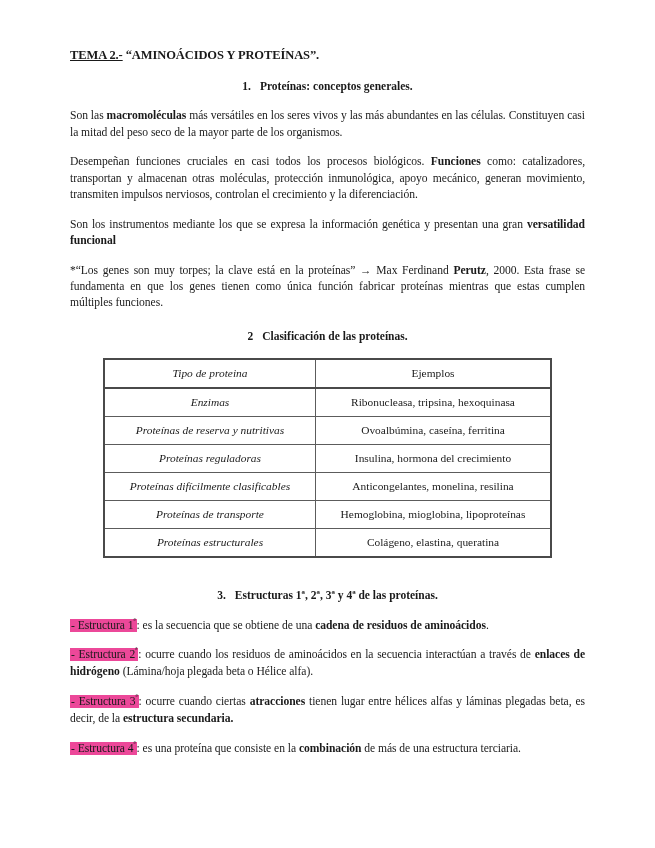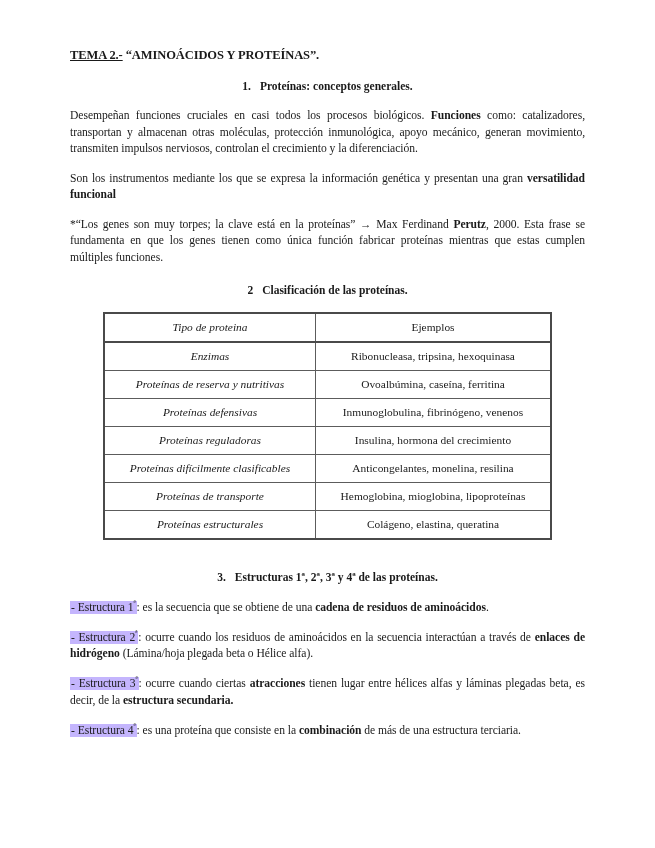--- a/index.html
+++ b/index.html
@@ -98,40 +98,41 @@
     margin-top: 14px;
   }
   p.struct {
     font-size: 11.6px;
     line-height: 1.45;
     margin: 0 0 13px 0;
     text-align: justify;
     letter-spacing: -0.05px;
   }
   .hl {
-    background: #c4b5fd;
+    background: #ec4899;
     padding: 0 1px;
   }
   .sec3-wrap { margin-top: 30px; }
 </style>
 </head>
 <body>
 
 <div class="page">
   <div class="content">
 
     <h1 class="doc-title">
       <span class="underl">TEMA 2.-</span>
       <span>“AMINOÁCIDOS Y PROTEÍNAS”.</span>
     </h1>
 
     <div class="section-heading">
       <span class="num">1.</span><span>Proteínas: conceptos generales.</span>
     </div>
 
+    <p class="para"><span>Son las </span><b>macromoléculas</b><span> más versátiles en los seres vivos y las más abundantes en las células. Constituyen casi la mitad del peso seco de la mayor parte de los organismos.</span></p>
 
     <p class="para"><span>Desempeñan funciones cruciales en casi todos los procesos biológicos. </span><b>Funciones</b><span> como: catalizadores, transportan y almacenan otras moléculas, protección inmunológica, apoyo mecánico, generan movimiento, transmiten impulsos nerviosos, controlan el crecimiento y la diferenciación.</span></p>
 
     <p class="para"><span>Son los instrumentos mediante los que se expresa la información genética y presentan una gran </span><b>versatilidad funcional</b></p>
 
     <p class="para last-para"><span>*“Los genes son muy torpes; la clave está en la proteínas” → Max Ferdinand </span><b>Perutz</b><span>, 2000. Esta frase se fundamenta en que los genes tienen como única función fabricar proteínas mientras que estas cumplen múltiples funciones.</span></p>
 
     <div class="section-heading">
       <span class="num">2</span><span>Clasificación de las proteínas.</span>
     </div>
@@ -143,24 +144,20 @@
             <td class="col-type">Tipo de proteina</td>
             <td class="col-ex">Ejemplos</td>
           </tr>
           <tr>
             <td class="col-type">Enzimas</td>
             <td class="col-ex">Ribonucleasa, tripsina, hexoquinasa</td>
           </tr>
           <tr>
             <td class="col-type">Proteínas de reserva y nutritivas</td>
             <td class="col-ex">Ovoalbúmina, caseína, ferritina</td>
-          </tr>
-          <tr>
-            <td class="col-type">Proteínas defensivas</td>
-            <td class="col-ex">Inmunoglobulina, fibrinógeno, venenos</td>
           </tr>
           <tr>
             <td class="col-type">Proteínas reguladoras</td>
             <td class="col-ex">Insulina, hormona del crecimiento</td>
           </tr>
           <tr>
             <td class="col-type">Proteínas difícilmente clasificables</td>
             <td class="col-ex">Anticongelantes, monelina, resilina</td>
           </tr>
           <tr>

